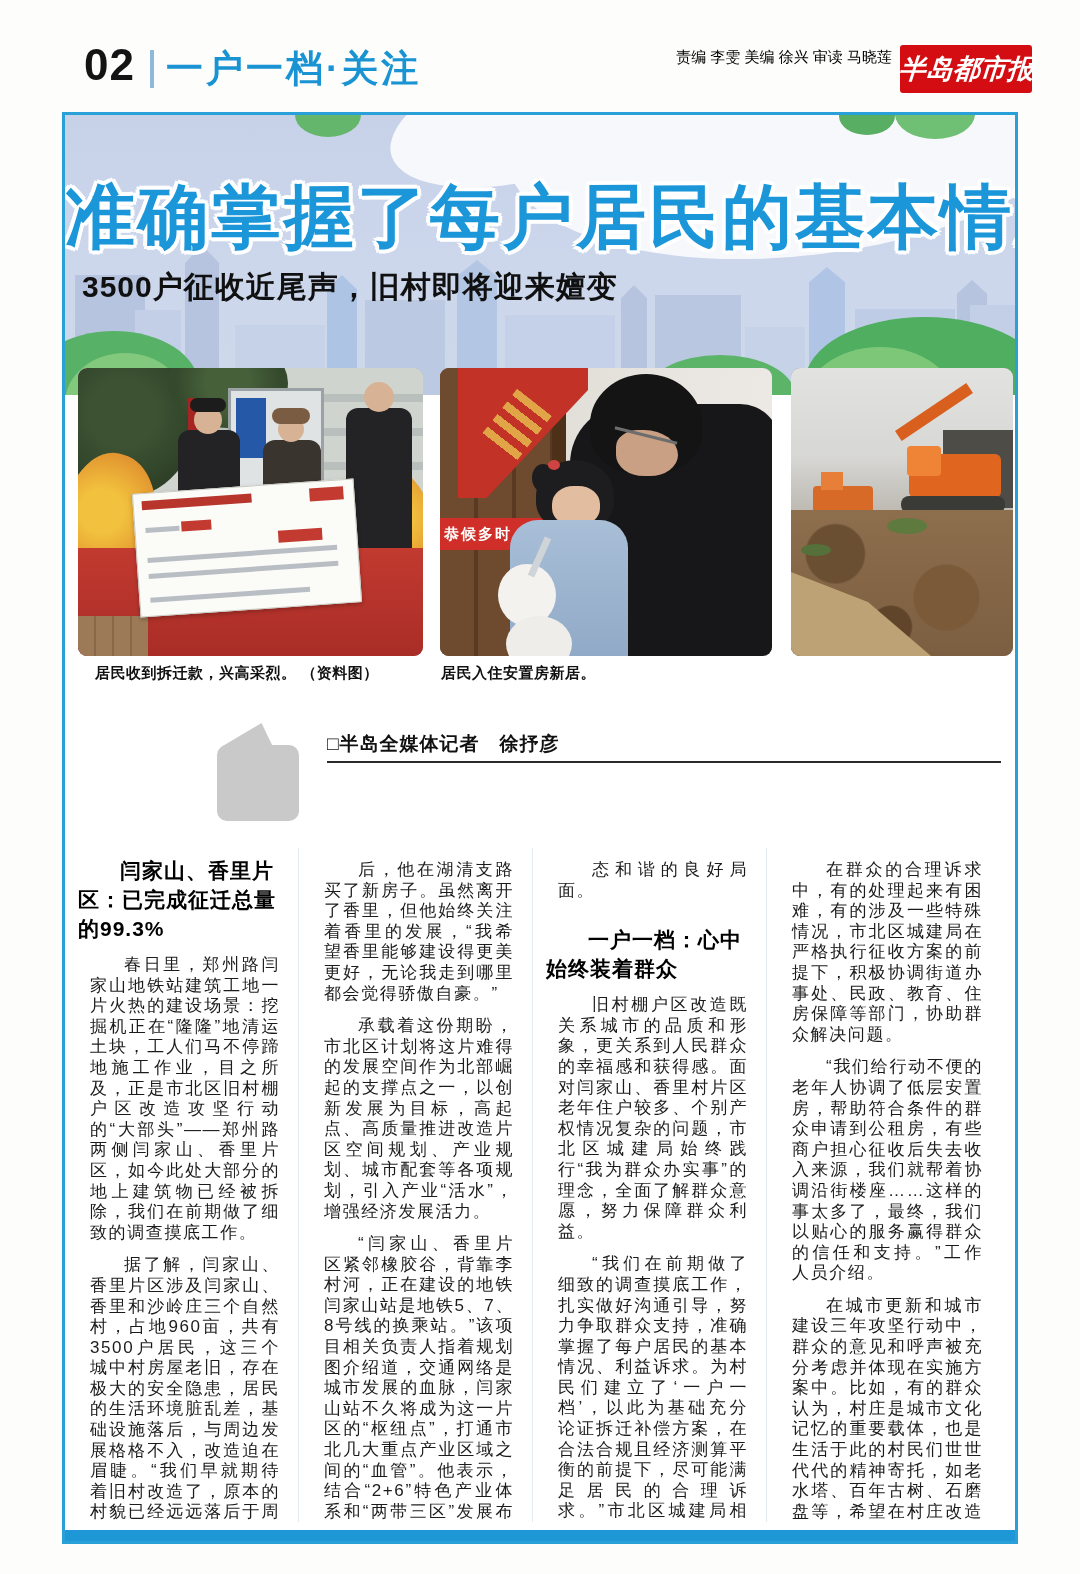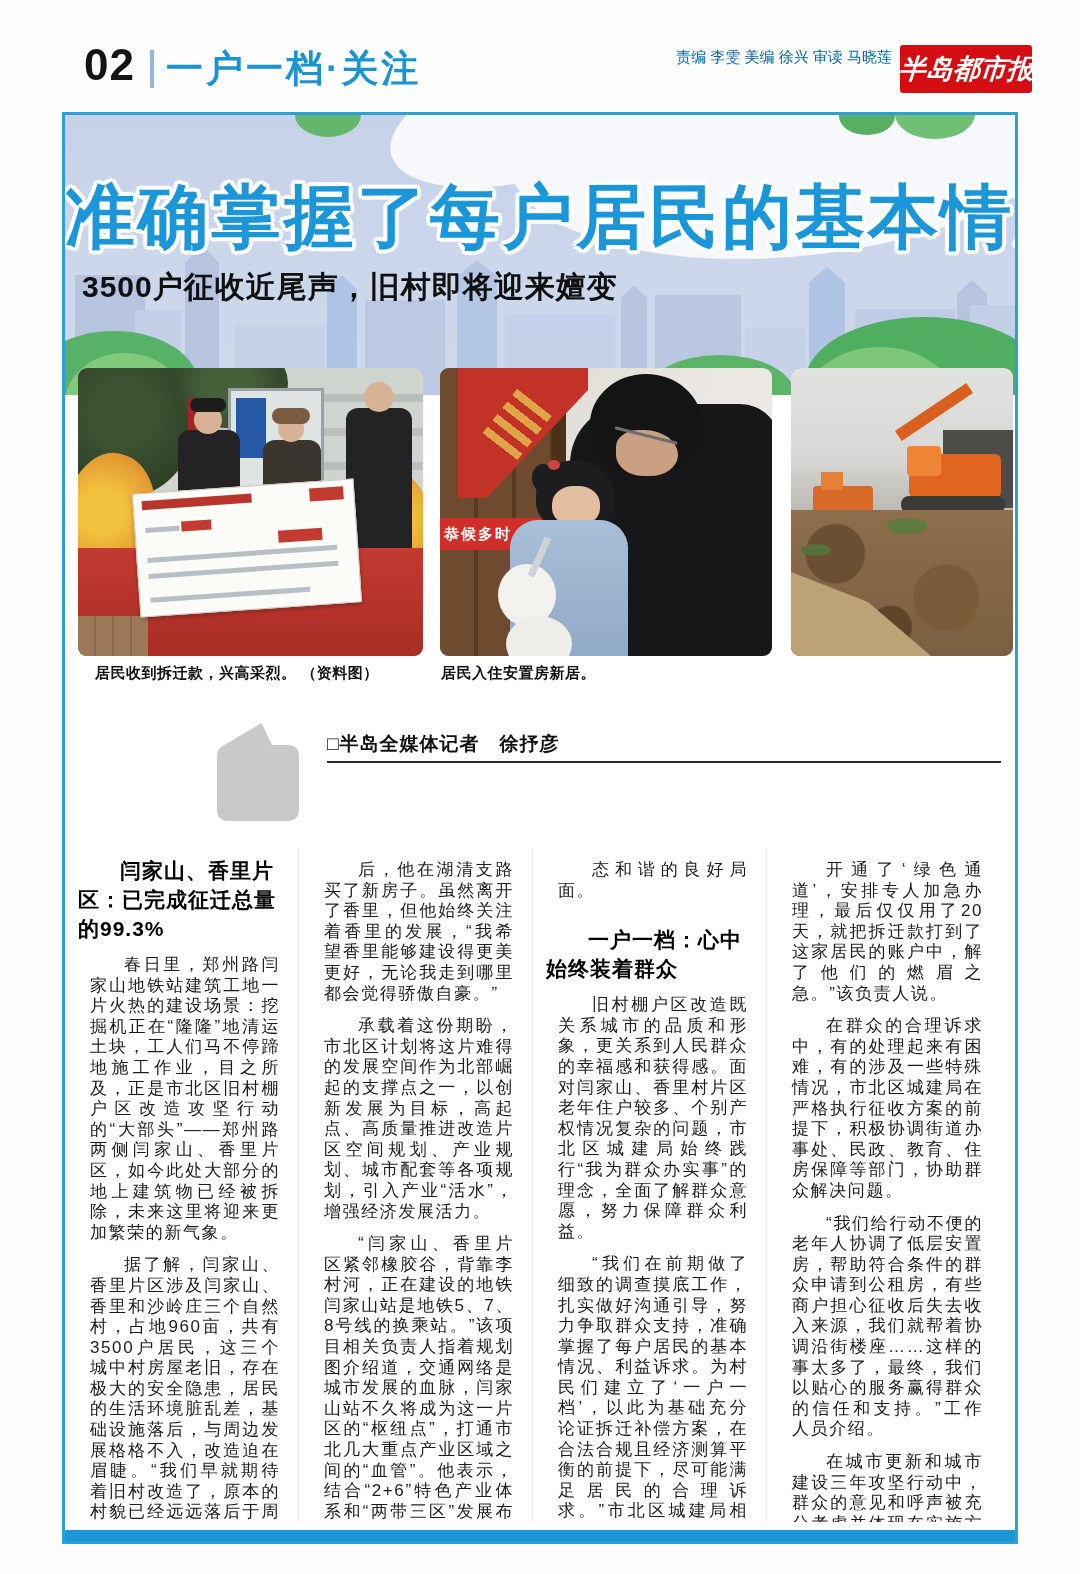--- a/index.html
+++ b/index.html
@@ -5,21 +5,21 @@
   html,body{margin:0;padding:0;background:#f4f4f2;}
   .page{position:relative;width:1080px;height:1574px;background:#fdfdfc;margin:0 auto;overflow:hidden;
         font-family:"Liberation Sans","DejaVu Sans",sans-serif;color:#1a1a1a;}
 
   
   .page-num{position:absolute;left:84px;top:40px;font-size:44px;font-weight:bold;color:#141414;letter-spacing:1px;}
   .mast-divider{position:absolute;left:150px;top:50px;width:4px;height:38px;background:#8fb9d8;}
   .section-title{position:absolute;left:166px;top:44px;font-size:37px;font-weight:bold;color:#1a93d2;letter-spacing:3px;}
   .right-info{position:absolute;left:560px;top:44px;width:332px;text-align:right;line-height:22px;}
   .date-line{font-size:18px;font-weight:bold;color:#222;}
-  .credits{font-size:15px;color:#0369a1;margin-top:2px;}
+  .credits{font-size:15px;color:#000000;margin-top:2px;}
   .paper-logo{position:absolute;left:900px;top:45px;width:132px;height:48px;background:#d40d12;border-radius:3px;
               display:flex;align-items:center;justify-content:center;}
   .paper-logo span{color:#fff;font-size:27px;font-weight:bold;font-family:"Liberation Serif","DejaVu Serif",serif;
                    font-style:italic;letter-spacing:0px;transform:skewX(-4deg);white-space:nowrap;}
 
   
   .frame{position:absolute;left:62px;top:112px;width:950px;height:1426px;border:3px solid #2aa0d8;background:#fff;}
   .bottom-bar{position:absolute;left:0;right:0;bottom:0;height:11px;background:#1e97d6;}
 
   
@@ -245,37 +245,36 @@
     <div class="caption" style="left:376px;">居民入住安置房新居。</div>
 
     <div class="quote-beak"></div>
     <div class="quote-box"></div>
     <div class="byline">□半岛全媒体记者　徐抒彦</div>
     <div class="byline-rule"></div>
 
     <div class="article">
         <div class="col">
           <div class="subhead">闫家山、香里片区：已完成征迁总量的99.3%</div>
-          <div class="para">春日里，郑州路闫家山地铁站建筑工地一片火热的建设场景：挖掘机正在“隆隆”地清运土块，工人们马不停蹄地施工作业，目之所及，正是市北区旧村棚户区改造攻坚行动的“大部头”——郑州路两侧闫家山、香里片区，如今此处大部分的地上建筑物已经被拆除，未来这里将迎来更加繁荣的新气象。</div>
+          <div class="para">春日里，郑州路闫家山地铁站建筑工地一片火热的建设场景：挖掘机正在“隆隆”地清运土块，工人们马不停蹄地施工作业，目之所及，正是市北区旧村棚户区改造攻坚行动的“大部头”——郑州路两侧闫家山、香里片区，如今此处大部分的地上建筑物已经被拆除，我们在前期做了细致的调查摸底工作。</div>
           <div class="para">据了解，闫家山、香里片区涉及闫家山、香里和沙岭庄三个自然村，占地960亩，共有3500户居民，这三个城中村房屋老旧，存在极大的安全隐患，居民的生活环境脏乱差，基础设施落后，与周边发展格格不入，改造迫在眉睫。“我们早就期待着旧村改造了，原本的村貌已经远远落后于周边地区了，需要改造一番，换个新的面貌。”作为一个土生土长的香里村人，李蓬孝对闫家山、香里片区有着很深的感情。</div>
         </div>
         <div class="col">
           <div class="para">后，他在湖清支路买了新房子。虽然离开了香里，但他始终关注着香里的发展，“我希望香里能够建设得更美更好，无论我走到哪里都会觉得骄傲自豪。”</div>
           <div class="para">承载着这份期盼，市北区计划将这片难得的发展空间作为北部崛起的支撑点之一，以创新发展为目标，高起点、高质量推进改造片区空间规划、产业规划、城市配套等各项规划，引入产业“活水”，增强经济发展活力。</div>
           <div class="para">“闫家山、香里片区紧邻橡胶谷，背靠李村河，正在建设的地铁闫家山站是地铁5、7、8号线的换乘站。”该项目相关负责人指着规划图介绍道，交通网络是城市发展的血脉，闫家山站不久将成为这一片区的“枢纽点”，打通市北几大重点产业区域之间的“血管”。他表示，结合“2+6”特色产业体系和“两带三区”发展布局，市北计划根据此片区的特点发展不同的产业。“以地铁闫家山站为依托，发展地铁TOD产业；以橡胶谷为依托，引入高端材料、能源等产业；以李村河为依托，配合李村河改造，打造傍水而居的居住环境，提升城市品质。”</div>
         </div>
         <div class="col">
           <div class="para">态和谐的良好局面。</div>
           <div class="subhead later">一户一档：心中始终装着群众</div>
           <div class="para">旧村棚户区改造既关系城市的品质和形象，更关系到人民群众的幸福感和获得感。面对闫家山、香里村片区老年住户较多、个别产权情况复杂的问题，市北区城建局始终践行“我为群众办实事”的理念，全面了解群众意愿，努力保障群众利益。</div>
           <div class="para">“我们在前期做了细致的调查摸底工作，扎实做好沟通引导，努力争取群众支持，准确掌握了每户居民的基本情况、利益诉求。为村民们建立了‘一户一档’，以此为基础充分论证拆迁补偿方案，在合法合规且经济测算平衡的前提下，尽可能满足居民的合理诉求。”市北区城建局相关负责人指着一摞摞厚厚的档案盒子说道，有时候遇到特别难的问题，指挥部就召开专题会议进行研究。</div>
           <div class="para">此前，有一户居民在征收期间已签了拆迁协议，还没拿到拆迁款时，忽然发现得了重大疾病，急需用钱治疗。由于拆迁款是专款专用，审批程序涉及七八个部门，按照正常流程，往往需要40个工作日才能到账。“考虑到这笔钱是‘救命钱’，我们就召开了专题会议，</div>
         </div>
         <div class="col">
-          <div class="para">开通了‘绿色通道’，安排专人加急办理，最后仅仅用了20天，就把拆迁款打到了这家居民的账户中，解了他们的燃眉之急。”该负责人说。</div>
           <div class="para">在群众的合理诉求中，有的处理起来有困难，有的涉及一些特殊情况，市北区城建局在严格执行征收方案的前提下，积极协调街道办事处、民政、教育、住房保障等部门，协助群众解决问题。</div>
           <div class="para">“我们给行动不便的老年人协调了低层安置房，帮助符合条件的群众申请到公租房，有些商户担心征收后失去收入来源，我们就帮着协调沿街楼座……这样的事太多了，最终，我们以贴心的服务赢得群众的信任和支持。”工作人员介绍。</div>
           <div class="para">在城市更新和城市建设三年攻坚行动中，群众的意见和呼声被充分考虑并体现在实施方案中。比如，有的群众认为，村庄是城市文化记忆的重要载体，也是生活于此的村民们世世代代的精神寄托，如老水塔、百年古树、石磨盘等，希望在村庄改造过程中能够延续历史文脉、保留历史记忆。对此，市北区将会妥善处理好保护和发展的关系，广泛征求村民意见，选取有代表性和历史意义的遗存，结合改造规划予以保留传承，让人们记得住历史、记得住乡愁。</div>
         </div>
       </div>
 
     <div class="bottom-bar"></div>
   </div>
 </div>
 

